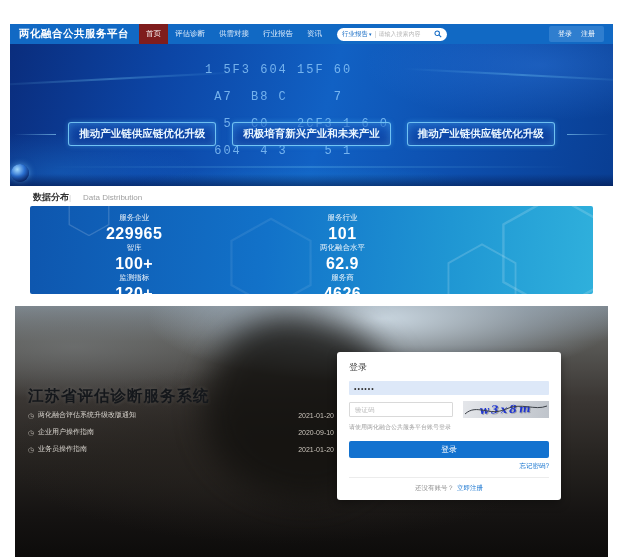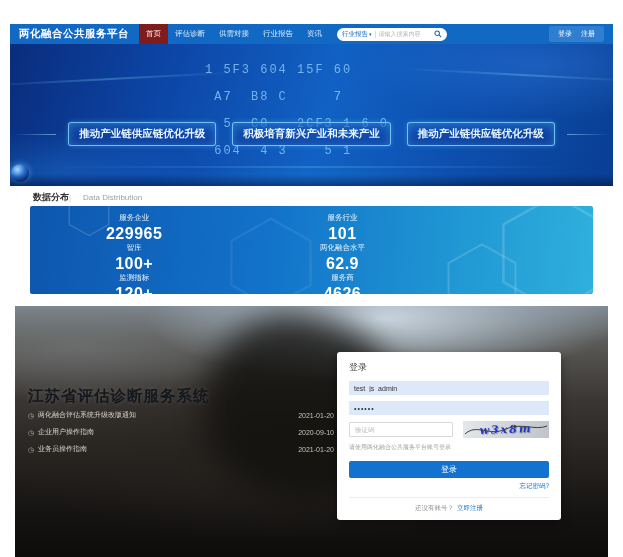--- a/index.html
+++ b/index.html
@@ -234,21 +234,20 @@
       </div>
       <div class="news-row">
         <span class="news-ico">◷</span>
         <span class="news-title">业务员操作指南</span>
         <span class="news-date">2021-01-20</span>
       </div>
     </div>
 
     <div class="login-card">
       <div class="login-title">登录</div>
-      <input class="fld" type="text" value="test_js_admin" style="">
       <input class="fld pass" type="text" value="••••••" style="">
       <div class="cap-row">
         <input class="cap-input" type="text" placeholder="验证码" style="">
         <div class="cap-img">
           <div class="cap-text">w3x8m</div>
           <svg class="cap-wave" width="86" height="17" viewBox="0 0 86 17">
             <path d="M2,13 C14,2 26,16 43,8 C58,1 72,10 84,5" fill="none" stroke="#3a3f46" stroke-width="1"></path>
           </svg>
         </div>
       </div>

